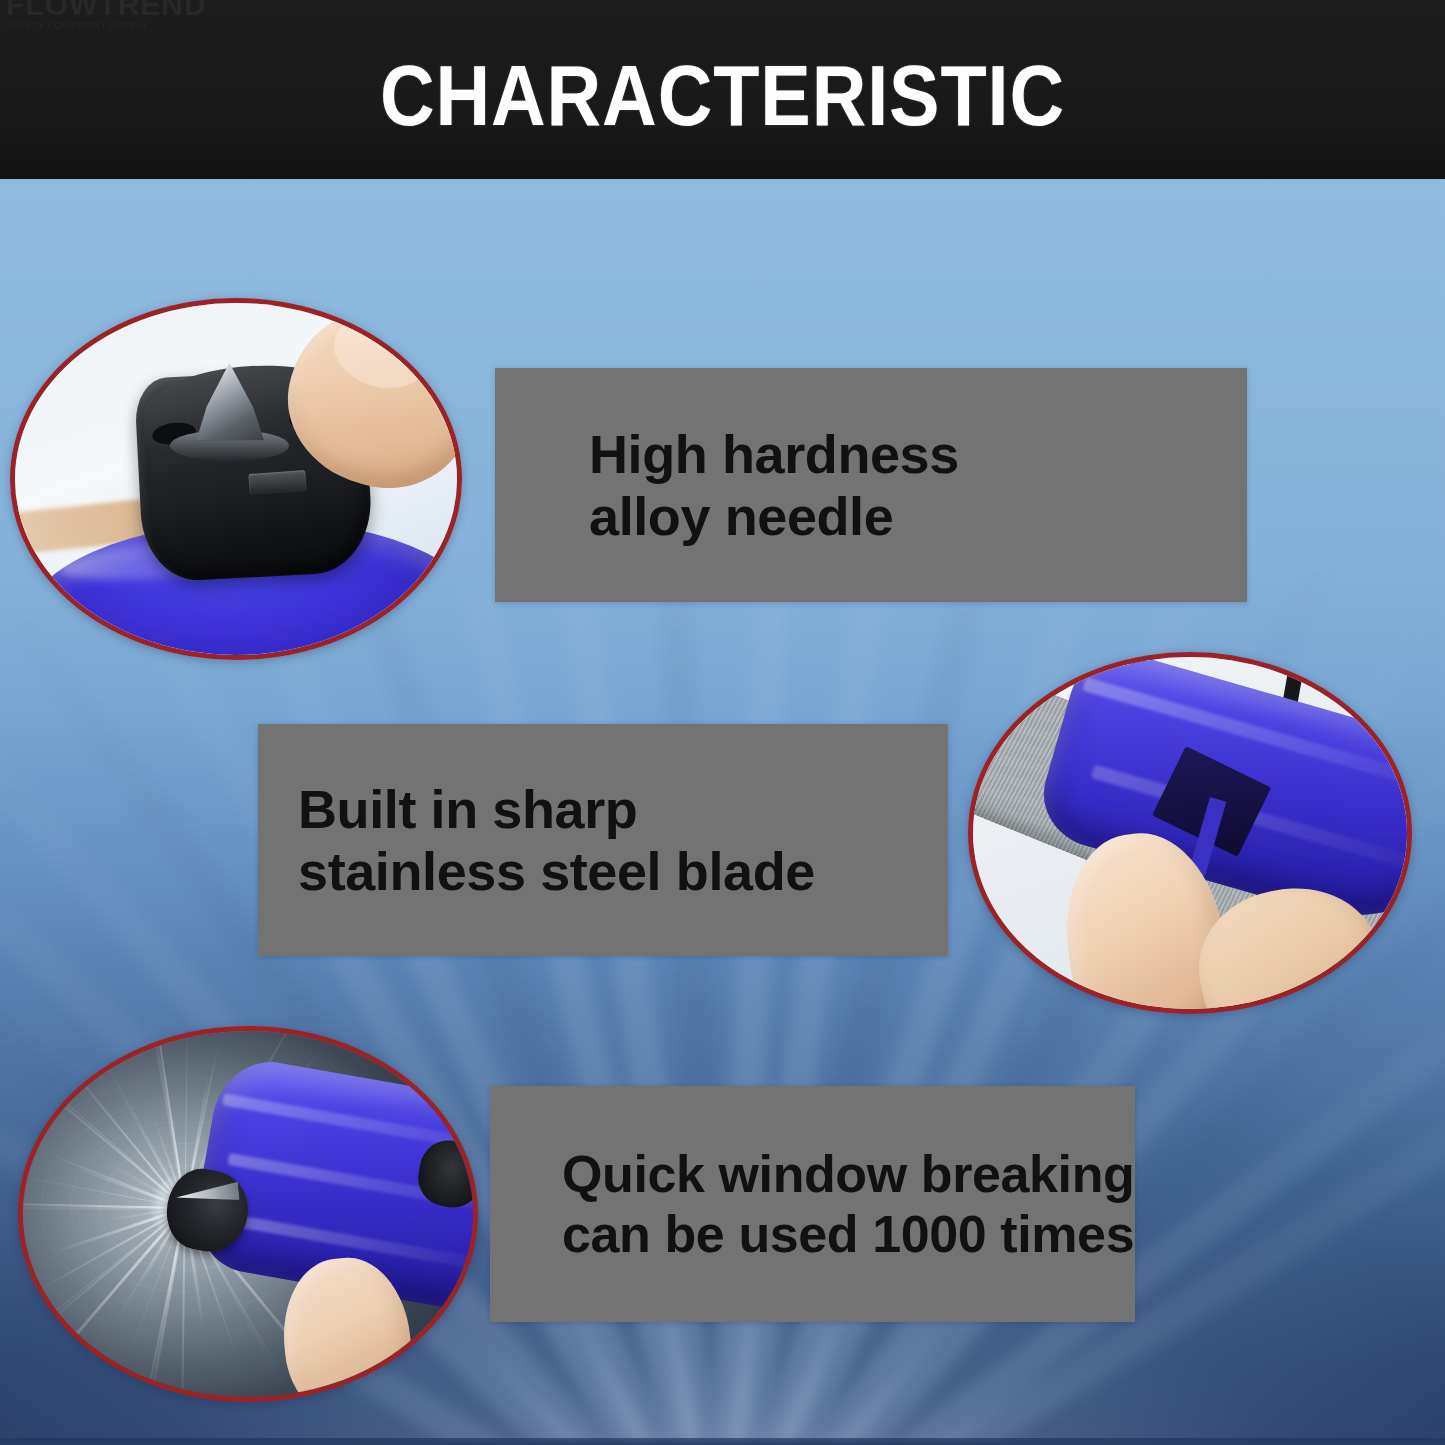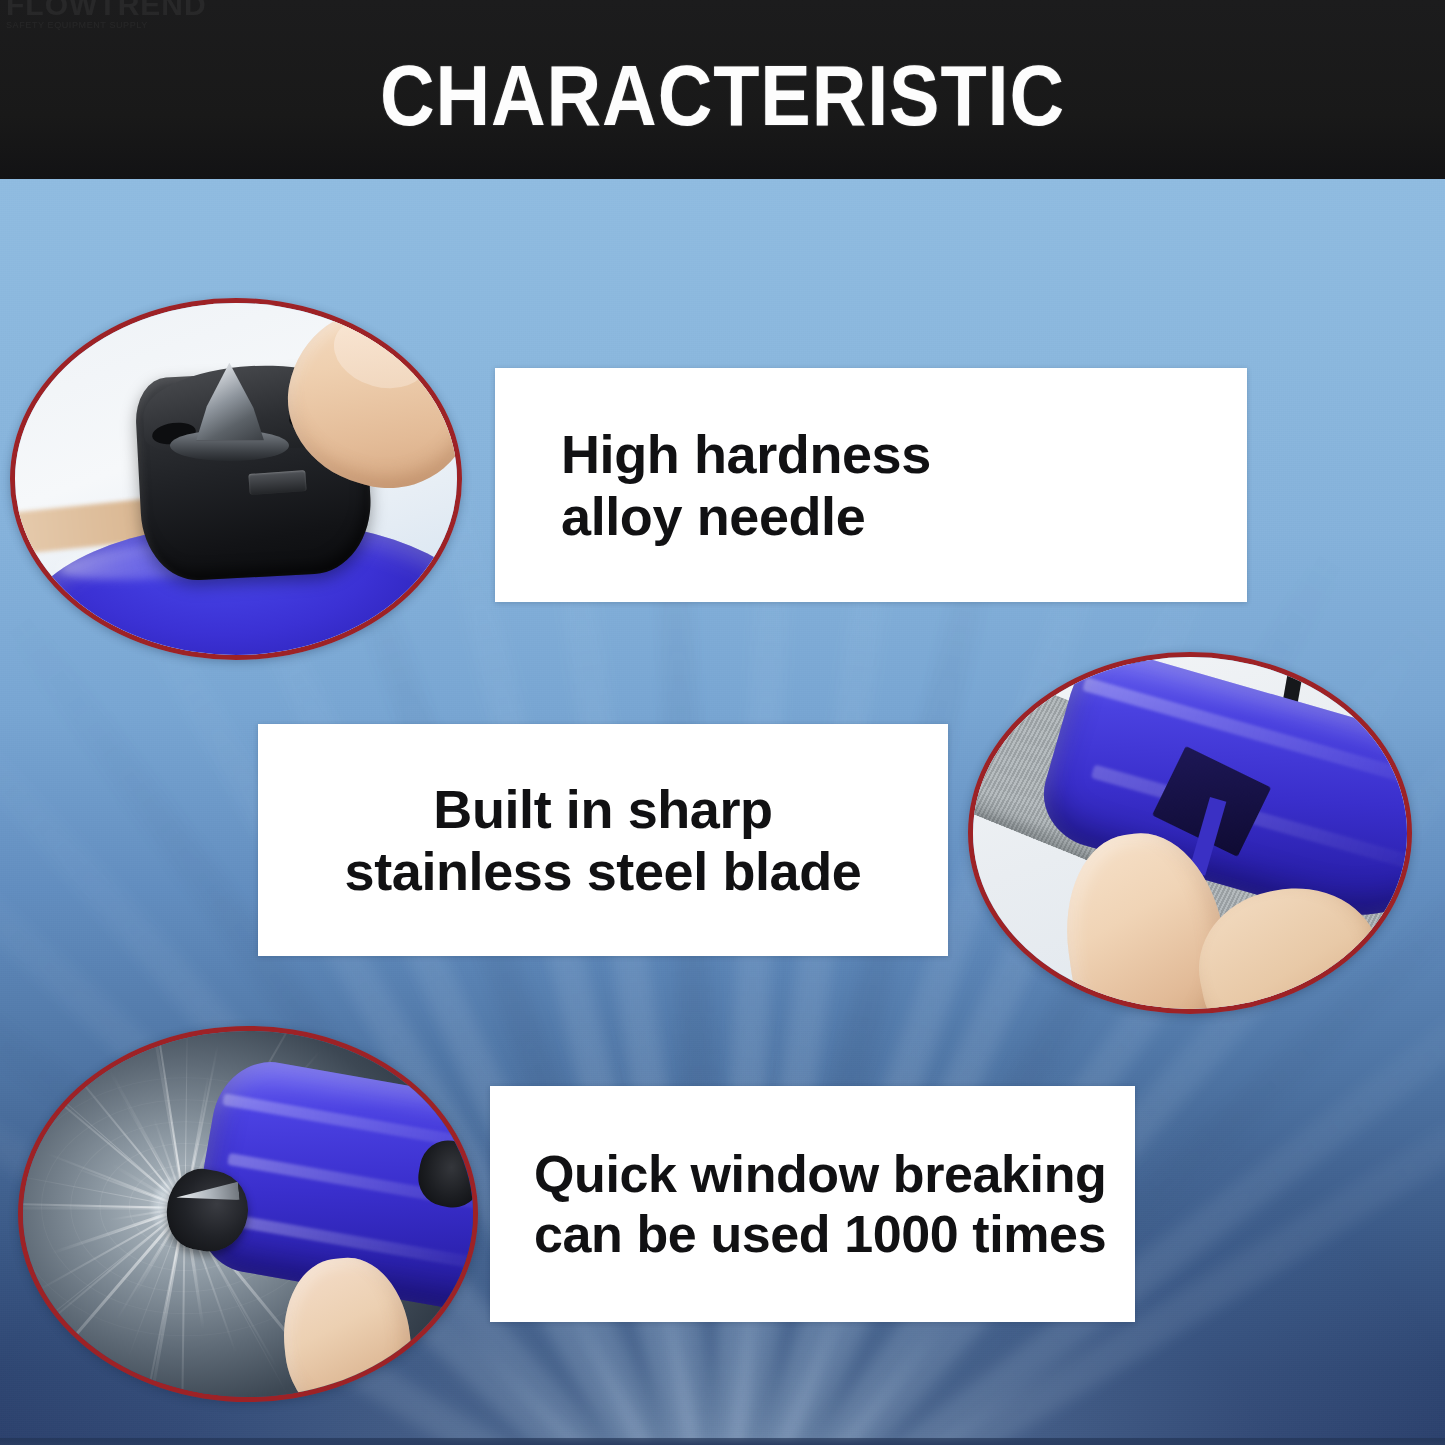--- a/index.html
+++ b/index.html
@@ -81,39 +81,40 @@
       repeating-linear-gradient(90deg, rgba(255,255,255,.04) 0 1px, rgba(0,0,0,.03) 1px 2px);
   }
   .bottom-edge{
     position:absolute; left:0; bottom:0; width:100%; height:7px;
     background:linear-gradient(180deg, rgba(30,48,80,.6), #2b3e63);
   }
 
   
   .panel{
     position:absolute;
-    background:#ffffff;
+    background:#737373;
     box-shadow:0 1px 5px rgba(20,40,70,.22);
     display:flex; flex-direction:column; justify-content:center;
     overflow:hidden;
+    padding-left:28px;
   }
   .panel-text{
     font-family:"Liberation Sans", sans-serif;
     font-weight:700;
     color:#111113;
     font-size:54px;
     line-height:62px;
     letter-spacing:-0.4px;
     white-space:pre-line;
   }
   #panel-1{ left:495px;  top:368px;  width:752px; height:234px; }
   #panel-1 .panel-text{ padding-left:66px; text-align:left; }
 
   #panel-2{ left:258px;  top:724px;  width:690px; height:232px; }
-  #panel-2 .panel-text{ text-align:center; padding:0 12px; }
+  #panel-2 .panel-text{ text-align:left; padding:0 12px; }
 
   #panel-3{ left:490px;  top:1086px; width:645px; height:236px; }
   #panel-3 .panel-text{ padding-left:44px; text-align:left; font-size:52px; line-height:60px;}
 
   
   .photo{
     position:absolute;
     border-radius:50%;
     border:5px solid #9d2226;
     overflow:hidden;

